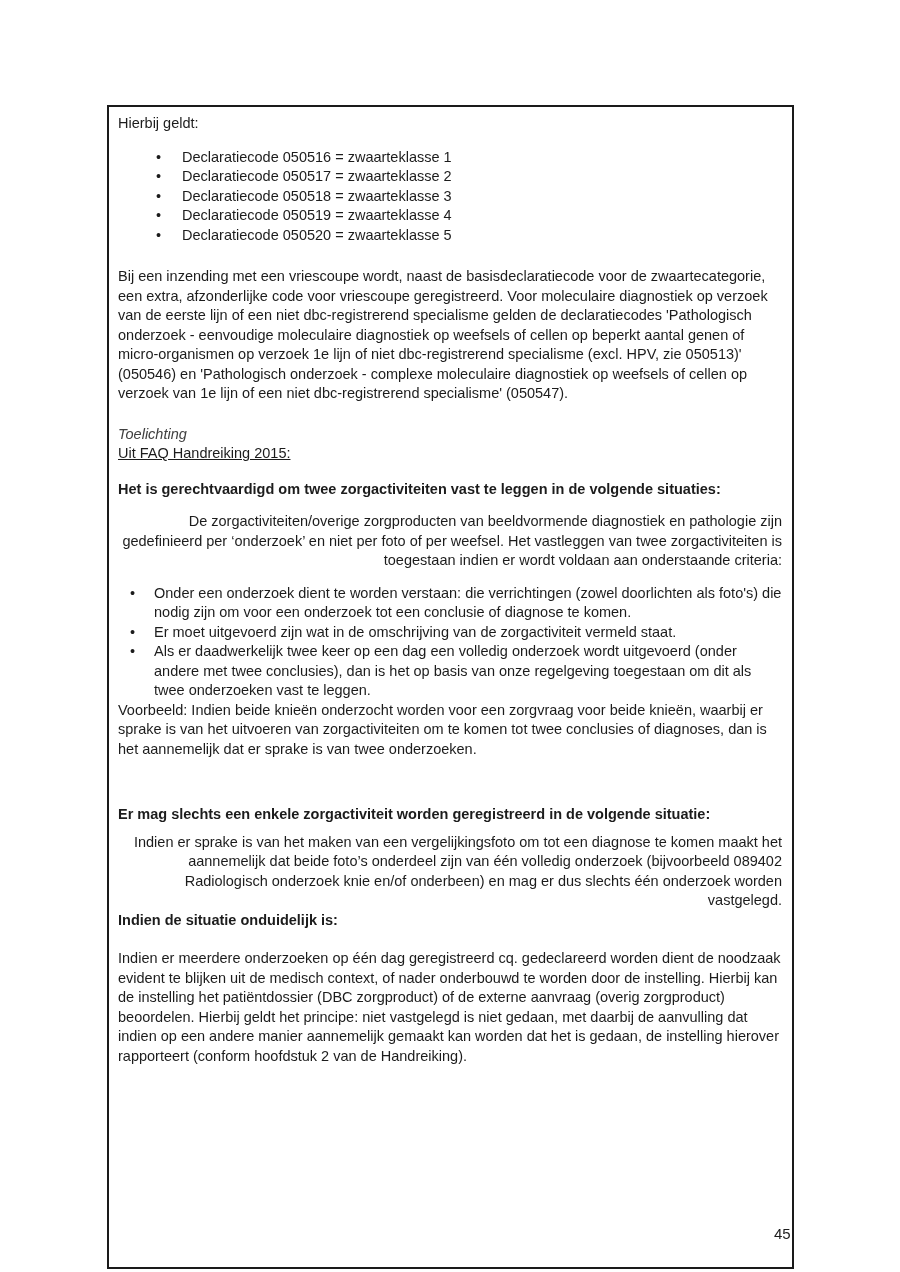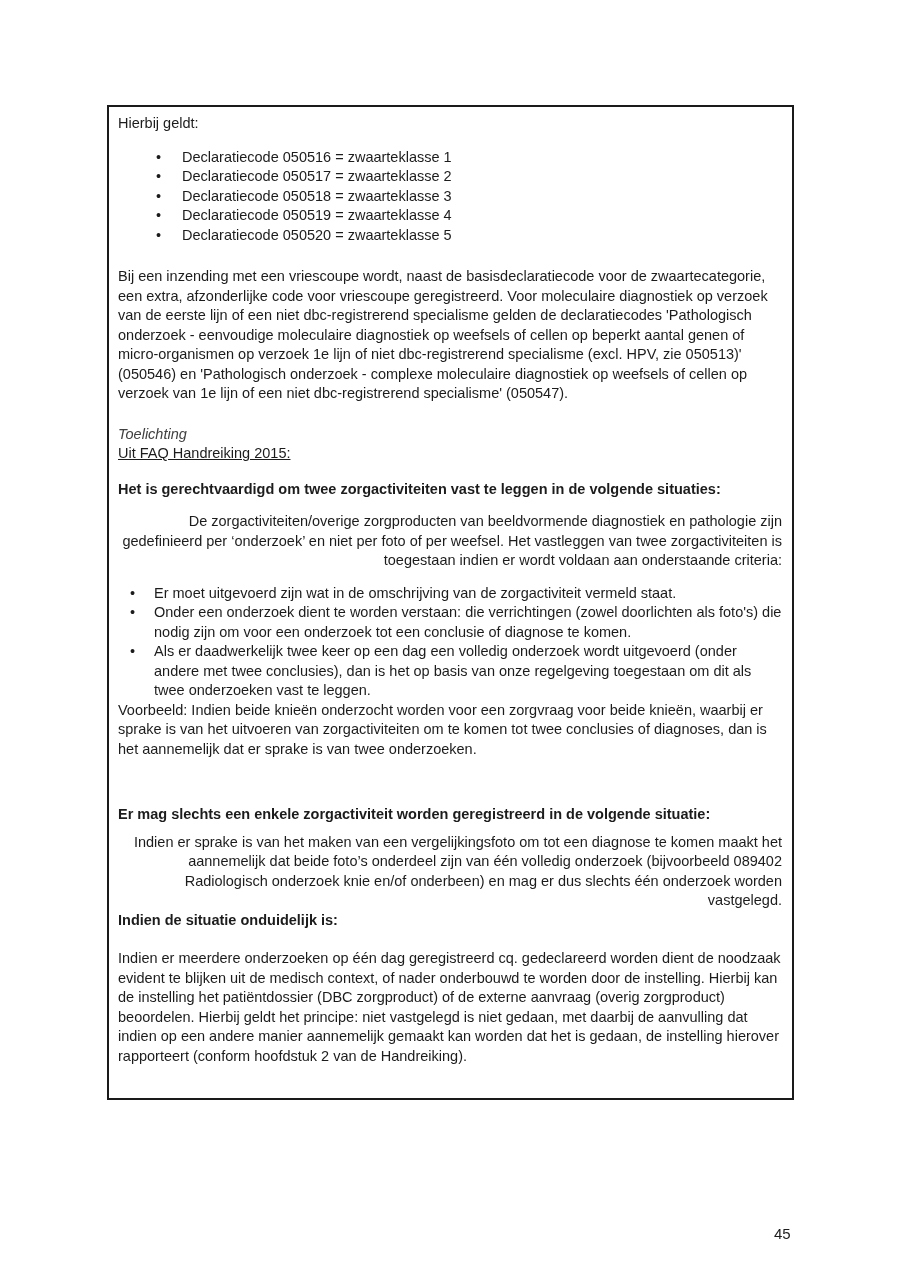--- a/index.html
+++ b/index.html
@@ -10,21 +10,21 @@
     font-family: "Liberation Sans", sans-serif;
     color: #1c1c1c;
     position: relative;
     overflow: hidden;
   }
   .content-box {
     position: absolute;
     left: 107px;
     top: 105px;
     width: 687px;
-    height: 995px;
+    height: 1164px;
     border: 2px solid #1a1a1a;
     box-sizing: border-box;
     padding: 7px 10px 0 9px;
     font-size: 14.5px;
     line-height: 19.5px;
   }
   p { margin: 0; }
   .intro { margin-top: 0; }
   ul.codes-list {
     list-style: none;
@@ -96,22 +96,22 @@
 
   <p class="para-main">Bij een inzending met een vriescoupe wordt, naast de basisdeclaratiecode voor de zwaartecategorie, een extra, afzonderlijke code voor vriescoupe geregistreerd. Voor moleculaire diagnostiek op verzoek van de eerste lijn of een niet dbc-registrerend specialisme gelden de declaratiecodes 'Pathologisch onderzoek - eenvoudige moleculaire diagnostiek op weefsels of cellen op beperkt aantal genen of micro-organismen op verzoek 1e lijn of niet dbc-registrerend specialisme (excl. HPV, zie 050513)' (050546) en 'Pathologisch onderzoek - complexe moleculaire diagnostiek op weefsels of cellen op verzoek van 1e lijn of een niet dbc-registrerend specialisme' (050547).</p>
 
   <p class="toelichting">Toelichting</p>
   <p class="faq-heading">Uit FAQ Handreiking 2015:</p>
 
   <p class="bold-heading h1">Het is gerechtvaardigd om twee zorgactiviteiten vast te leggen in de volgende situaties:</p>
   <p class="p1">De zorgactiviteiten/overige zorgproducten van beeldvormende diagnostiek en pathologie zijn gedefinieerd per ‘onderzoek’ en niet per foto of per weefsel. Het vastleggen van twee zorgactiviteiten is toegestaan indien er wordt voldaan aan onderstaande criteria:</p>
 
   <ul class="criteria-list">
+      <li>Onder een onderzoek dient te worden verstaan: die verrichtingen (zowel doorlichten als foto's) die nodig zijn om voor een onderzoek tot een conclusie of diagnose te komen.</li>
       <li>Er moet uitgevoerd zijn wat in de omschrijving van de zorgactiviteit vermeld staat.</li>
-      <li>Onder een onderzoek dient te worden verstaan: die verrichtingen (zowel doorlichten als foto's) die nodig zijn om voor een onderzoek tot een conclusie of diagnose te komen.</li>
       <li>Als er daadwerkelijk twee keer op een dag een volledig onderzoek wordt uitgevoerd (onder andere met twee conclusies), dan is het op basis van onze regelgeving toegestaan om dit als twee onderzoeken vast te leggen.</li>
     </ul>
 
   <p class="example">Voorbeeld: Indien beide knieën onderzocht worden voor een zorgvraag voor beide knieën, waarbij er sprake is van het uitvoeren van zorgactiviteiten om te komen tot twee conclusies of diagnoses, dan is het aannemelijk dat er sprake is van twee onderzoeken.</p>
 
   <p class="bold-heading h2">Er mag slechts een enkele zorgactiviteit worden geregistreerd in de volgende situatie:</p>
   <p class="p2">Indien er sprake is van het maken van een vergelijkingsfoto om tot een diagnose te komen maakt het aannemelijk dat beide foto’s onderdeel zijn van één volledig onderzoek (bijvoorbeeld 089402 Radiologisch onderzoek knie en/of onderbeen) en mag er dus slechts één onderzoek worden vastgelegd.</p>
 
   <p class="bold-heading h3">Indien de situatie onduidelijk is:</p>
   <p class="p3">Indien er meerdere onderzoeken op één dag geregistreerd cq. gedeclareerd worden dient de noodzaak evident te blijken uit de medisch context, of nader onderbouwd te worden door de instelling. Hierbij kan de instelling het patiëntdossier (DBC zorgproduct) of de externe aanvraag (overig zorgproduct) beoordelen. Hierbij geldt het principe: niet vastgelegd is niet gedaan, met daarbij de aanvulling dat indien op een andere manier aannemelijk gemaakt kan worden dat het is gedaan, de instelling hierover rapporteert (conform hoofdstuk 2 van de Handreiking).</p>

